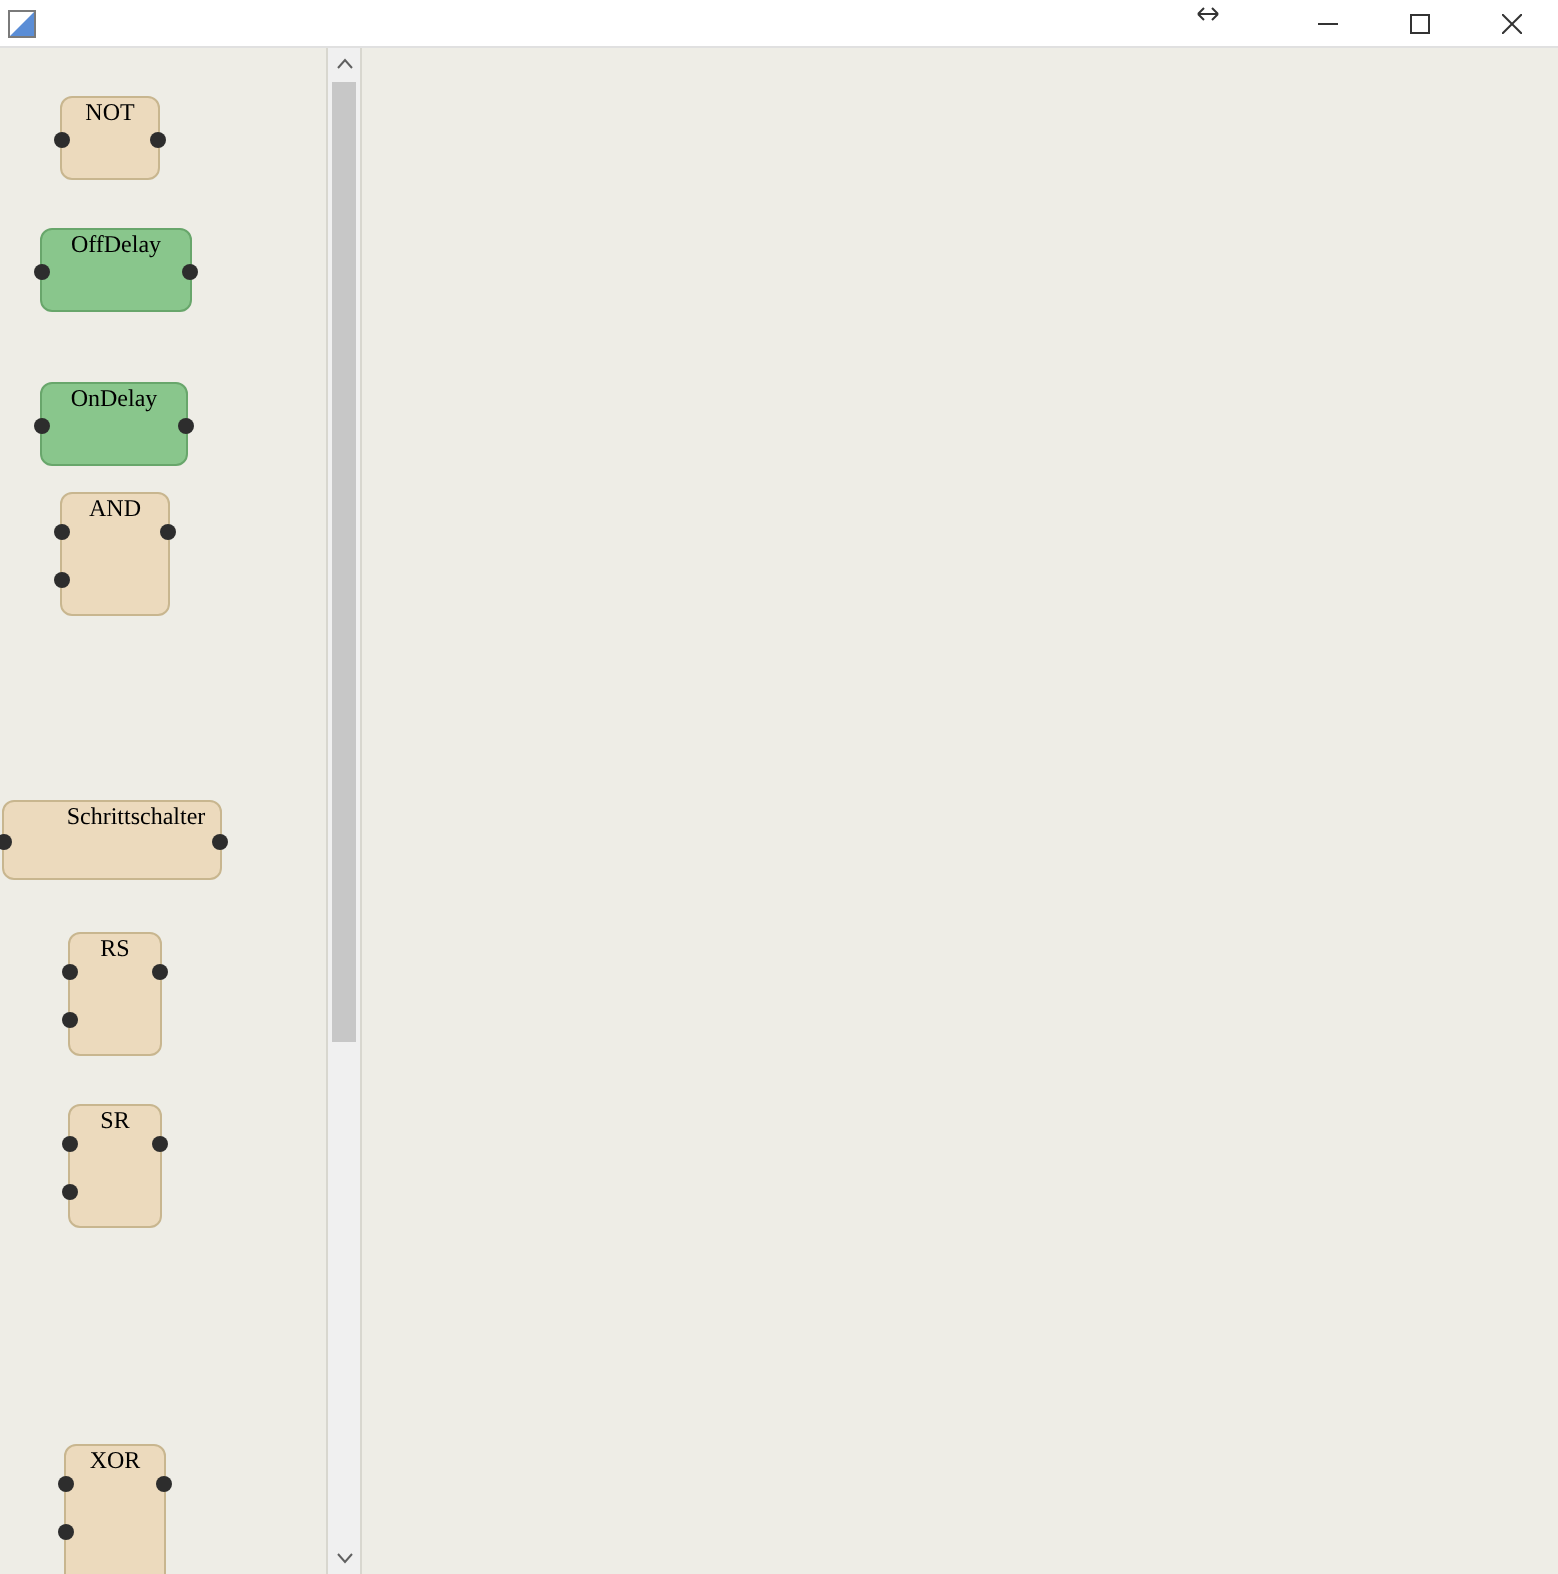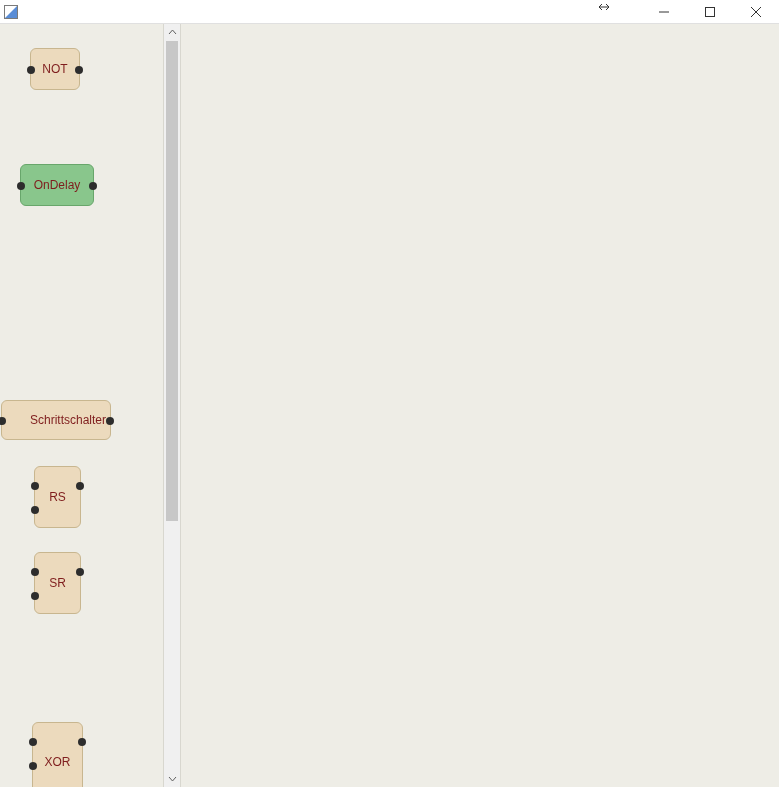--- a/index.html
+++ b/index.html
@@ -106,25 +106,26 @@
     height: 763px;
     background: #eeede6;
   }
 
   
   .block {
     position: absolute;
     border-radius: 6px;
     border: 1px solid;
     display: flex;
-    align-items: center;
+    align-items: flex-start;
     justify-content: center;
     font-size: 12px;
-    color: #7f1d1d;
+    color: #000000;
     cursor: grab;
+    font-family: Liberation Serif, serif;
   }
   .block.tan   { background: #ecdabd; border-color: #c8b68f; }
   .block.green { background: #89c68c; border-color: #68a66b; }
 
   .port {
     position: absolute;
     width: 8px; height: 8px;
     background: #2d2d2d;
     border-radius: 50%;
   }
@@ -164,24 +165,35 @@
 
 <div class="client">
 
   <div class="sidebar" id="sidebar">
 
   <div class="block tan" style="left: 30px; top: 24px; width: 50px; height: 42px;">
         <span>NOT</span>
         <div class="port" style="left: -4px; top: 17px;"></div>
         <div class="port" style="right: -4px; top: 17px;"></div>
       </div>
-      <div class="block green" style="left: 20px; top: 140px; width: 74px; height: 42px;">
+      <div class="block green" style="left: 20px; top: 90px; width: 76px; height: 42px;">
+        <span>OffDelay</span>
+        <div class="port" style="left: -4px; top: 17px;"></div>
+        <div class="port" style="right: -4px; top: 17px;"></div>
+      </div>
+      <div class="block green" style="left: 20px; top: 167px; width: 74px; height: 42px;">
         <span>OnDelay</span>
         <div class="port" style="left: -4px; top: 17px;"></div>
         <div class="port" style="right: -4px; top: 17px;"></div>
+      </div>
+      <div class="block tan" style="left: 30px; top: 222px; width: 55px; height: 62px;">
+        <span>AND</span>
+        <div class="port" style="left: -4px; top: 14.6px;"></div>
+        <div class="port" style="left: -4px; top: 39.4px;"></div>
+        <div class="port" style="right: -4px; top: 14.6px;"></div>
       </div>
       <div class="block tan" style="left: 1px; top: 376px; width: 110px; height: 40px; padding-left: 24px;">
         <span>Schrittschalter</span>
         <div class="port" style="left: -4px; top: 16px;"></div>
         <div class="port" style="right: -4px; top: 16px;"></div>
       </div>
       <div class="block tan" style="left: 34px; top: 528px; width: 47px; height: 62px;">
         <span>SR</span>
         <div class="port" style="left: -4px; top: 14.6px;"></div>
         <div class="port" style="left: -4px; top: 39.4px;"></div>

